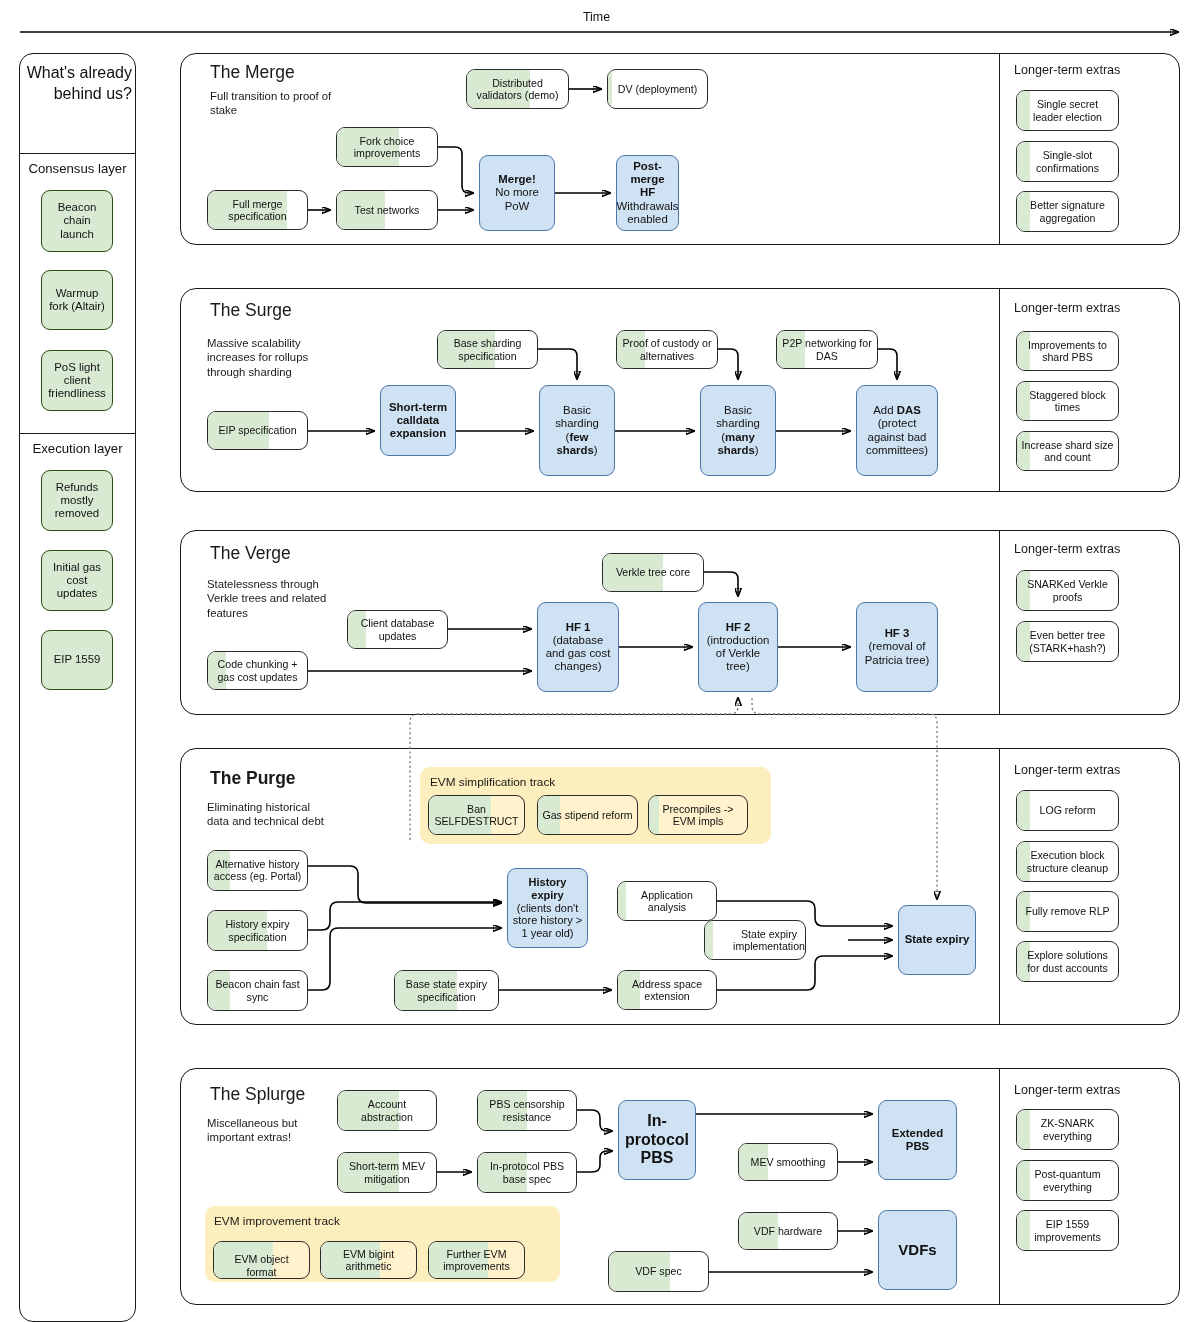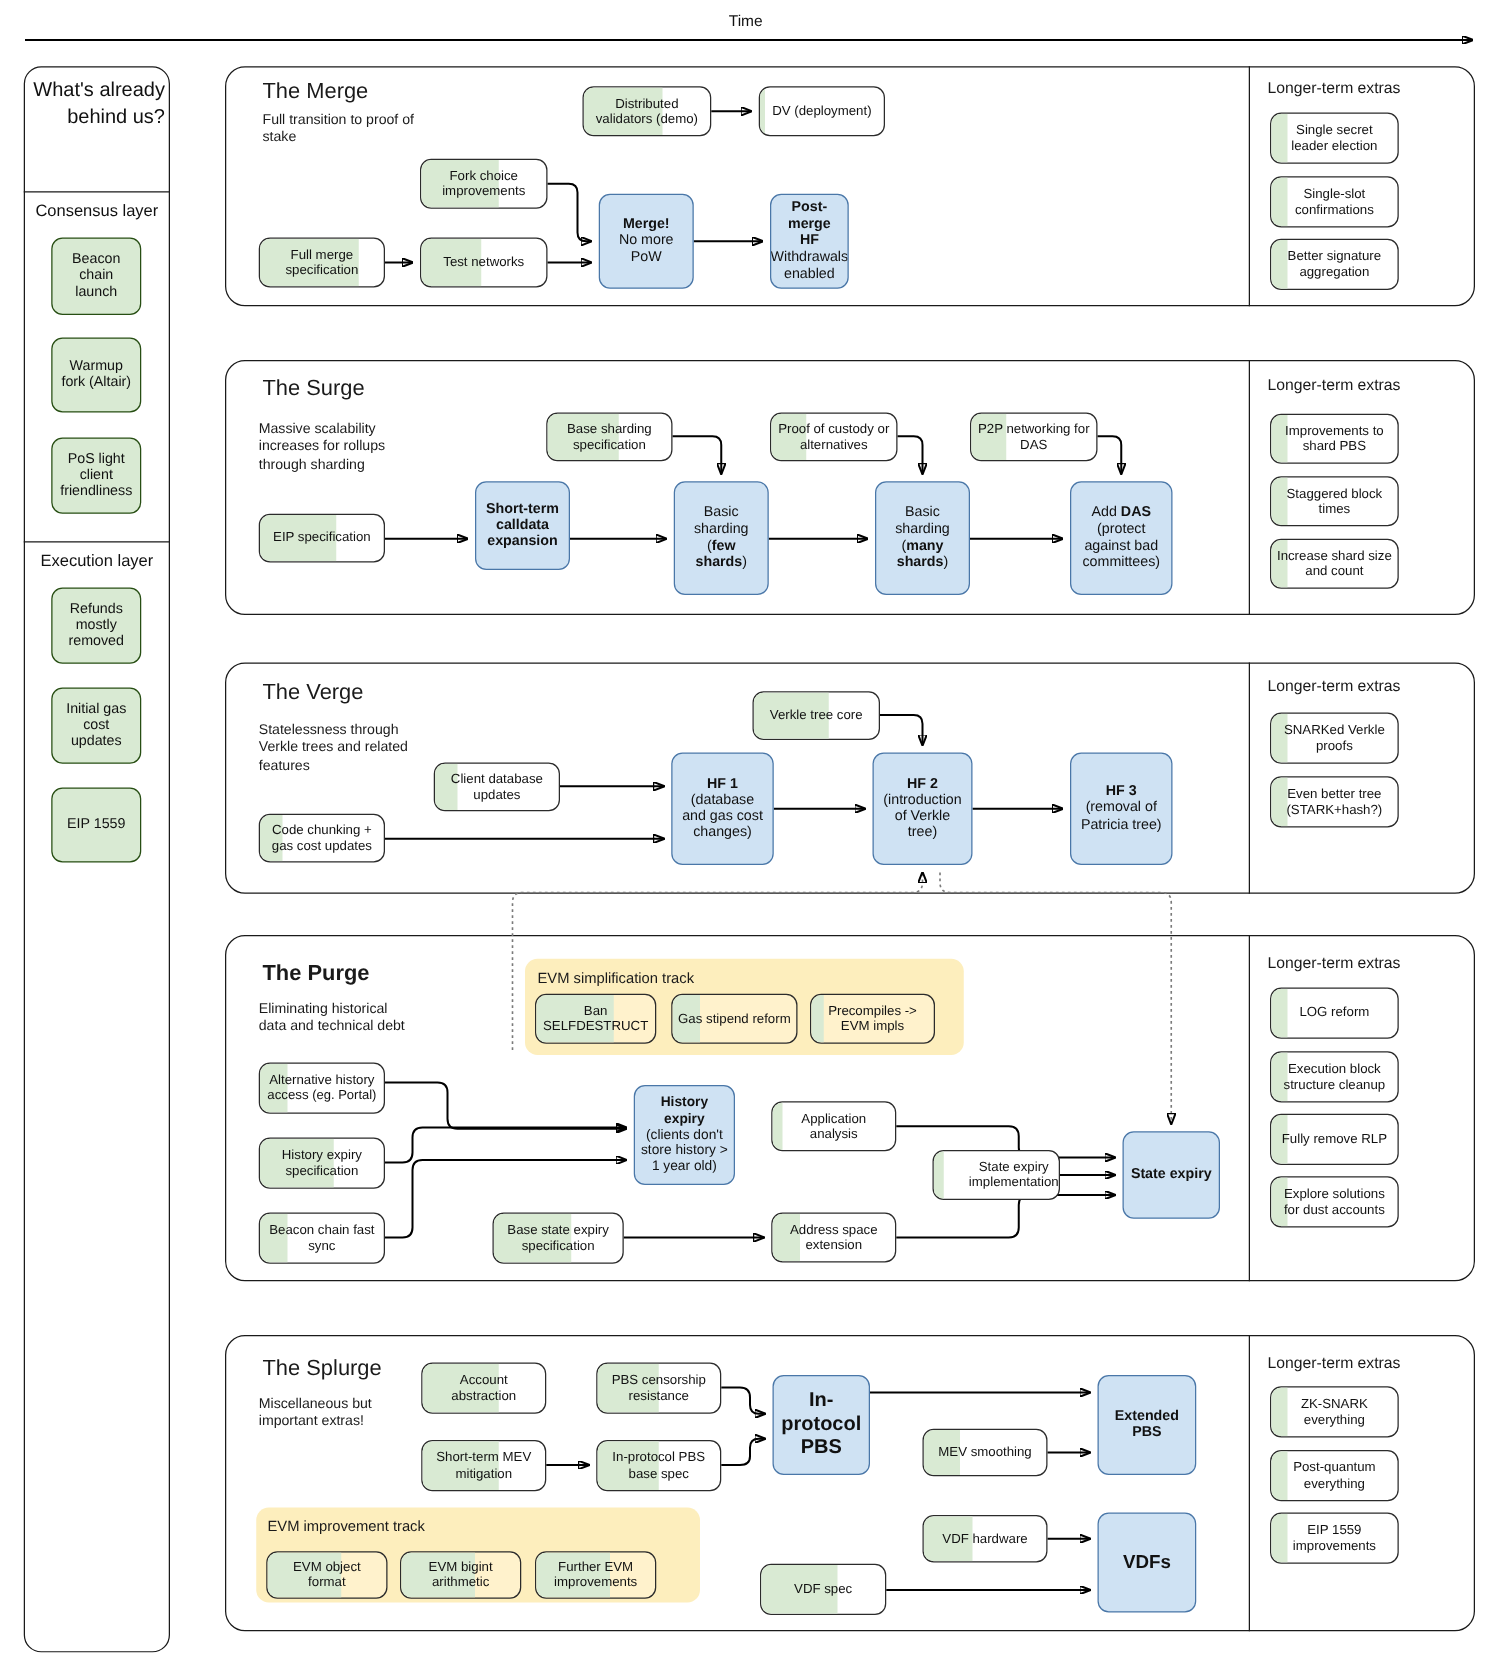--- a/index.html
+++ b/index.html
@@ -269,21 +269,21 @@
       <span class="lbl">Beacon chain fast sync</span>
     </div>
   <div class="node" style="left:394px;top:970px;width:105px;height:41px;font-size:10.6px;">
     <span class="fill" style="width:60%"></span>
       <span class="lbl">Base state expiry specification</span>
     </div>
   <div class="node" style="left:617px;top:881px;width:100px;height:40px;font-size:10.6px;">
     <span class="fill" style="width:8%"></span>
       <span class="lbl">Application analysis</span>
     </div>
-  <div class="node" style="left:746px;top:920px;width:102px;height:40px;font-size:10.6px;padding-left:28px;">
+  <div class="node" style="left:704px;top:920px;width:102px;height:40px;font-size:10.6px;padding-left:28px;">
     <span class="fill" style="width:8%"></span>
       <span class="lbl">State expiry implementation</span>
     </div>
   <div class="node" style="left:617px;top:970px;width:100px;height:40px;font-size:10.6px;">
     <span class="fill" style="width:22%"></span>
       <span class="lbl">Address space extension</span>
     </div>
 
   <div class="node blue" style="left:507px;top:868px;width:81px;height:80px;font-size:11px;">
     <span class="lbl"><b>History<br>expiry</b><br>(clients don't<br>store history &gt;<br>1 year old)</span>
@@ -349,21 +349,21 @@
     </div>
   <div class="node blue" style="left:878px;top:1100px;width:79px;height:80px;font-size:11.4px;">
     <span class="lbl b">Extended<br>PBS</span>
     </div>
   <div class="node blue" style="left:878px;top:1210px;width:79px;height:80px;font-size:15px;">
     <span class="lbl b">VDFs</span>
     </div>
 
   <div class="track" style="left:205px;top:1206px;width:355px;height:76px;"></div>
   <div class="track-title" style="left:214px;top:1214px;">EVM improvement track</div>
-  <div class="node yellowbox" style="left:213px;top:1241px;width:97px;height:38px;font-size:10.6px;">
+  <div class="node yellowbox" style="left:213px;top:1241px;width:97px;height:38px;font-size:10.6px;align-items:flex-end;">
     <span class="fill" style="width:62%"></span>
       <span class="lbl">EVM object format</span>
     </div>
   <div class="node yellowbox" style="left:320px;top:1241px;width:97px;height:38px;font-size:10.6px;">
     <span class="fill" style="width:62%"></span>
       <span class="lbl">EVM bigint arithmetic</span>
     </div>
   <div class="node yellowbox" style="left:428px;top:1241px;width:97px;height:38px;font-size:10.6px;">
     <span class="fill" style="width:62%"></span>
       <span class="lbl">Further EVM improvements</span>

